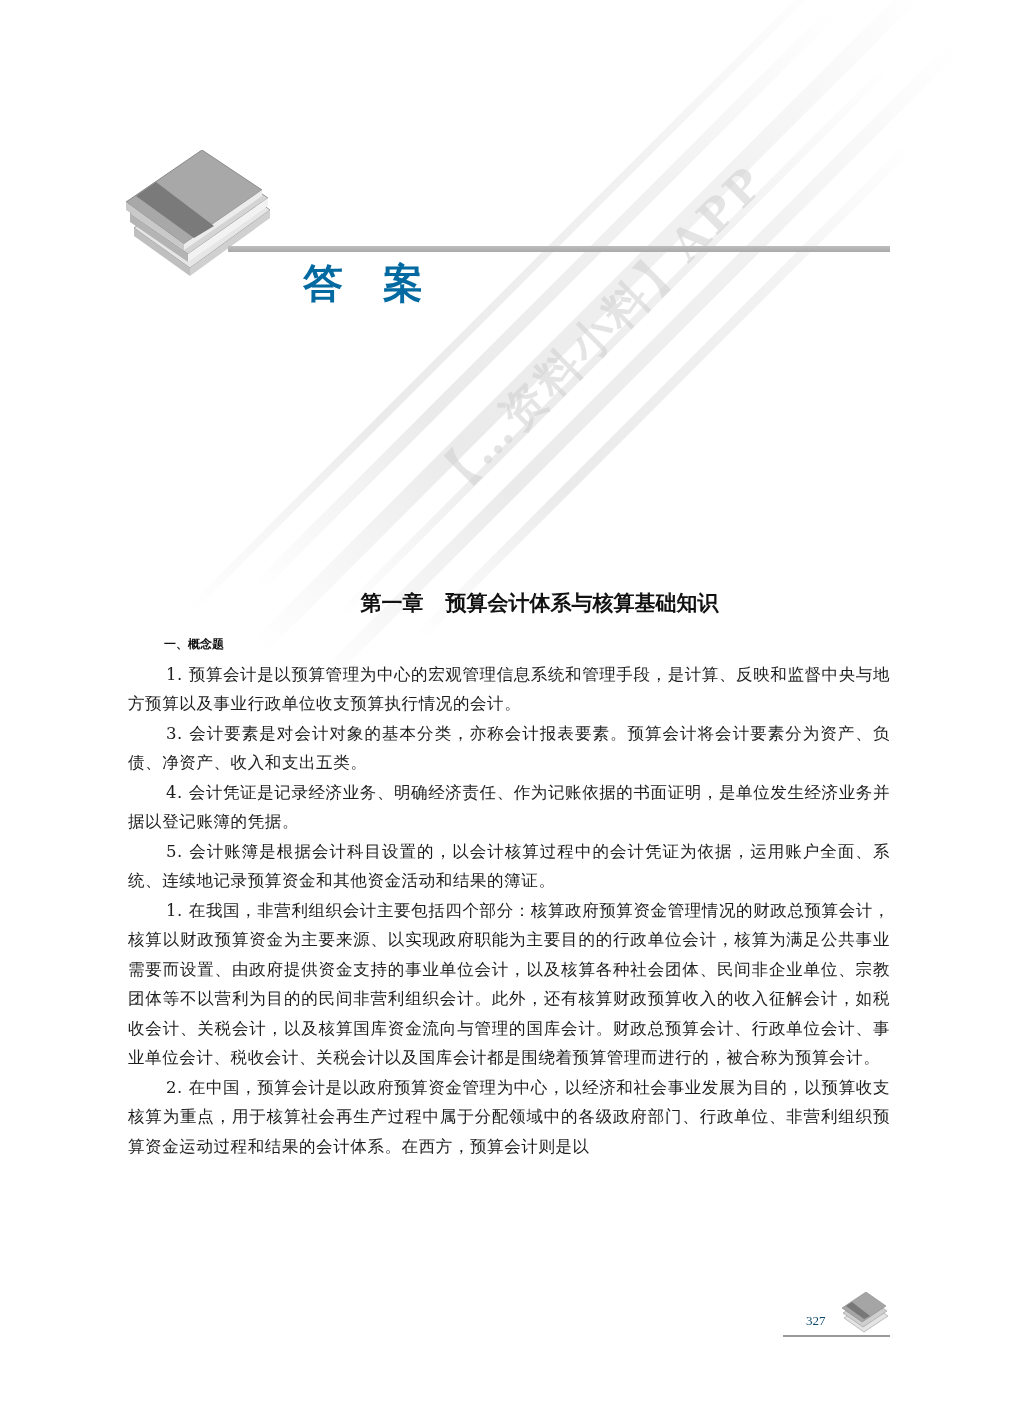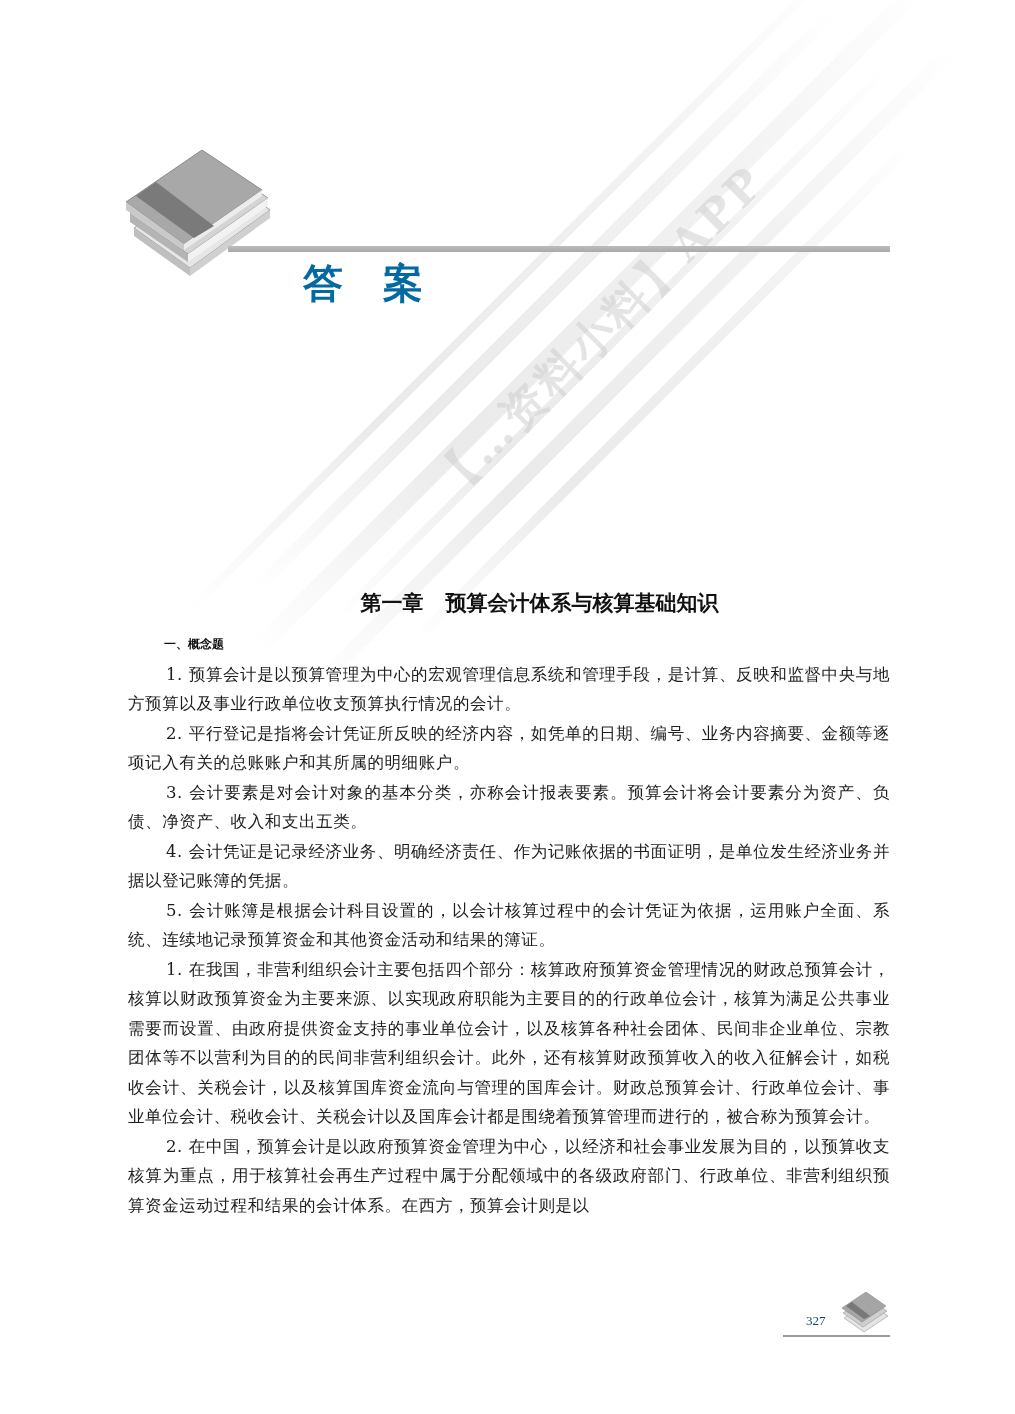--- a/index.html
+++ b/index.html
@@ -71,21 +71,20 @@
   <span>答</span><span class="gap"></span><span>案</span>
 </div>
 
 <div class="chapter">
   <span>第一章</span><span class="gap"></span><span>预算会计体系与核算基础知识</span>
 </div>
 
 <div class="content">
   <div class="sec">一、概念题</div>
   <p class="para">1. 预算会计是以预算管理为中心的宏观管理信息系统和管理手段，是计算、反映和监督中央与地方预算以及事业行政单位收支预算执行情况的会计。</p>
-  <p class="para">2. 平行登记是指将会计凭证所反映的经济内容，如凭单的日期、编号、业务内容摘要、金额等逐项记入有关的总账账户和其所属的明细账户。</p>
   <p class="para">3. 会计要素是对会计对象的基本分类，亦称会计报表要素。预算会计将会计要素分为资产、负债、净资产、收入和支出五类。</p>
   <p class="para">4. 会计凭证是记录经济业务、明确经济责任、作为记账依据的书面证明，是单位发生经济业务并据以登记账簿的凭据。</p>
   <p class="para">5. 会计账簿是根据会计科目设置的，以会计核算过程中的会计凭证为依据，运用账户全面、系统、连续地记录预算资金和其他资金活动和结果的簿证。</p>
   <p class="para">1. 在我国，非营利组织会计主要包括四个部分：核算政府预算资金管理情况的财政总预算会计，核算以财政预算资金为主要来源、以实现政府职能为主要目的的行政单位会计，核算为满足公共事业需要而设置、由政府提供资金支持的事业单位会计，以及核算各种社会团体、民间非企业单位、宗教团体等不以营利为目的的民间非营利组织会计。此外，还有核算财政预算收入的收入征解会计，如税收会计、关税会计，以及核算国库资金流向与管理的国库会计。财政总预算会计、行政单位会计、事业单位会计、税收会计、关税会计以及国库会计都是围绕着预算管理而进行的，被合称为预算会计。</p>
   <p class="para">2. 在中国，预算会计是以政府预算资金管理为中心，以经济和社会事业发展为目的，以预算收支核算为重点，用于核算社会再生产过程中属于分配领域中的各级政府部门、行政单位、非营利组织预算资金运动过程和结果的会计体系。在西方，预算会计则是以</p>
 </div>
 
 <div class="footer-num">327</div>
 <svg class="footer-books" viewBox="0 0 52 44">
   <polygon points="4,26 28,10 48,24 24,40" fill="#e4e4e4" stroke="#999" stroke-width="0.6"></polygon>

